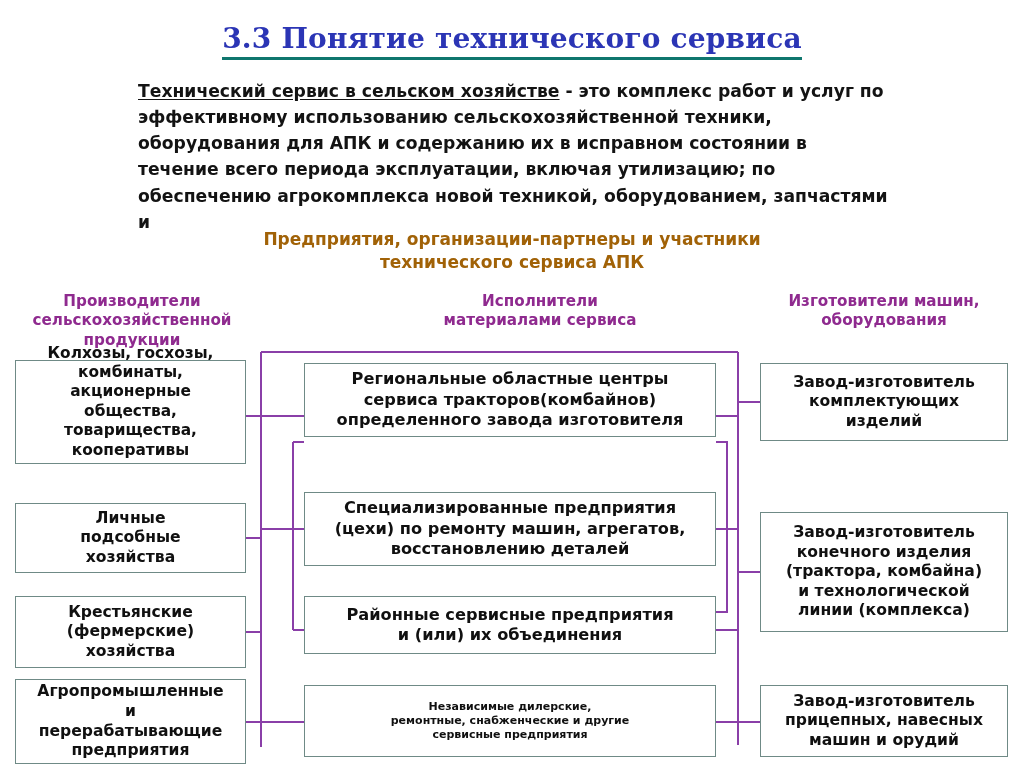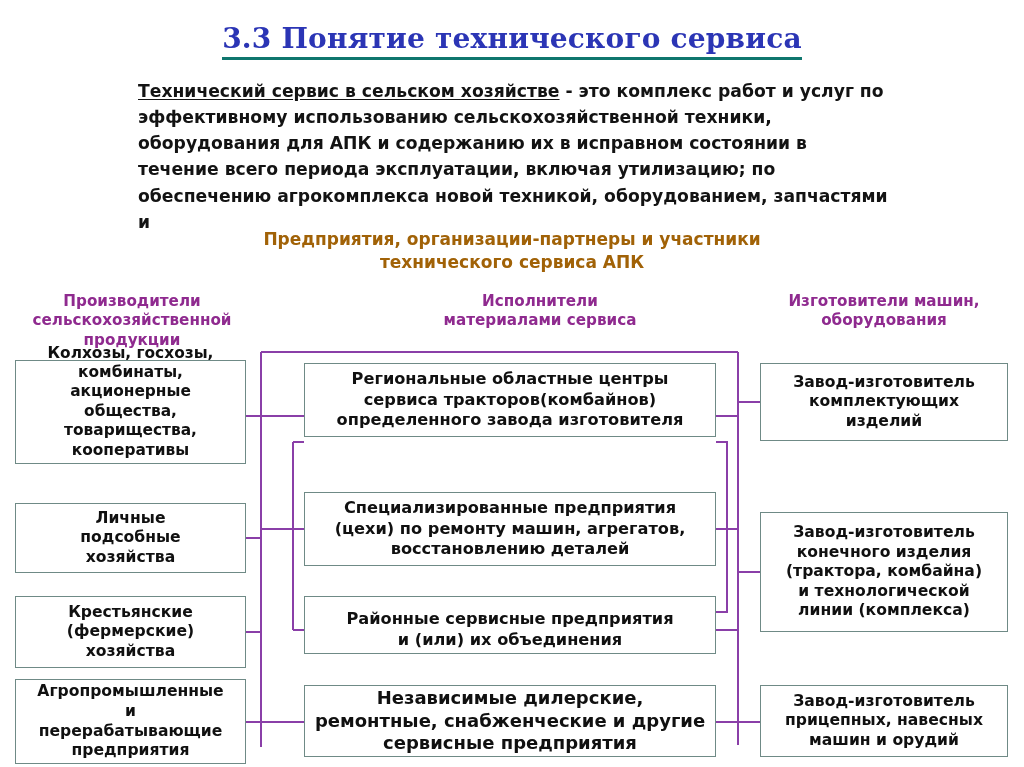--- a/index.html
+++ b/index.html
@@ -114,22 +114,22 @@
 
   
   .n-l1 { left: 15px; top: 360px; width: 231px; height: 104px; font-size: 15.4px; align-items: flex-end; }
   .n-l2 { left: 15px; top: 503px; width: 231px; height: 70px;  font-size: 15.6px; align-items: center; }
   .n-l3 { left: 15px; top: 596px; width: 231px; height: 72px;  font-size: 15.6px; }
   .n-l4 { left: 15px; top: 679px; width: 231px; height: 85px;  font-size: 15.6px; }
 
   
   .n-m1 { left: 304px; top: 363px; width: 412px; height: 74px; font-size: 16.2px; }
   .n-m2 { left: 304px; top: 492px; width: 412px; height: 74px; font-size: 16.2px; }
-  .n-m3 { left: 304px; top: 596px; width: 412px; height: 58px; font-size: 16.2px; align-items: flex-end; }
-  .n-m4 { left: 304px; top: 685px; width: 412px; height: 72px; font-size: 18px; }
+  .n-m3 { left: 304px; top: 596px; width: 412px; height: 58px; font-size: 16.2px; }
+  .n-m4 { left: 304px; top: 685px; width: 412px; height: 72px; font-size: 11px; }
 
   
   .n-r1 { left: 760px; top: 363px; width: 248px; height: 78px;  font-size: 15.6px; }
   .n-r2 { left: 760px; top: 512px; width: 248px; height: 120px; font-size: 15.6px; }
   .n-r3 { left: 760px; top: 685px; width: 248px; height: 72px;  font-size: 15.6px; }
 </style>
 </head>
 <body>
 
 <div class="slide-title">

